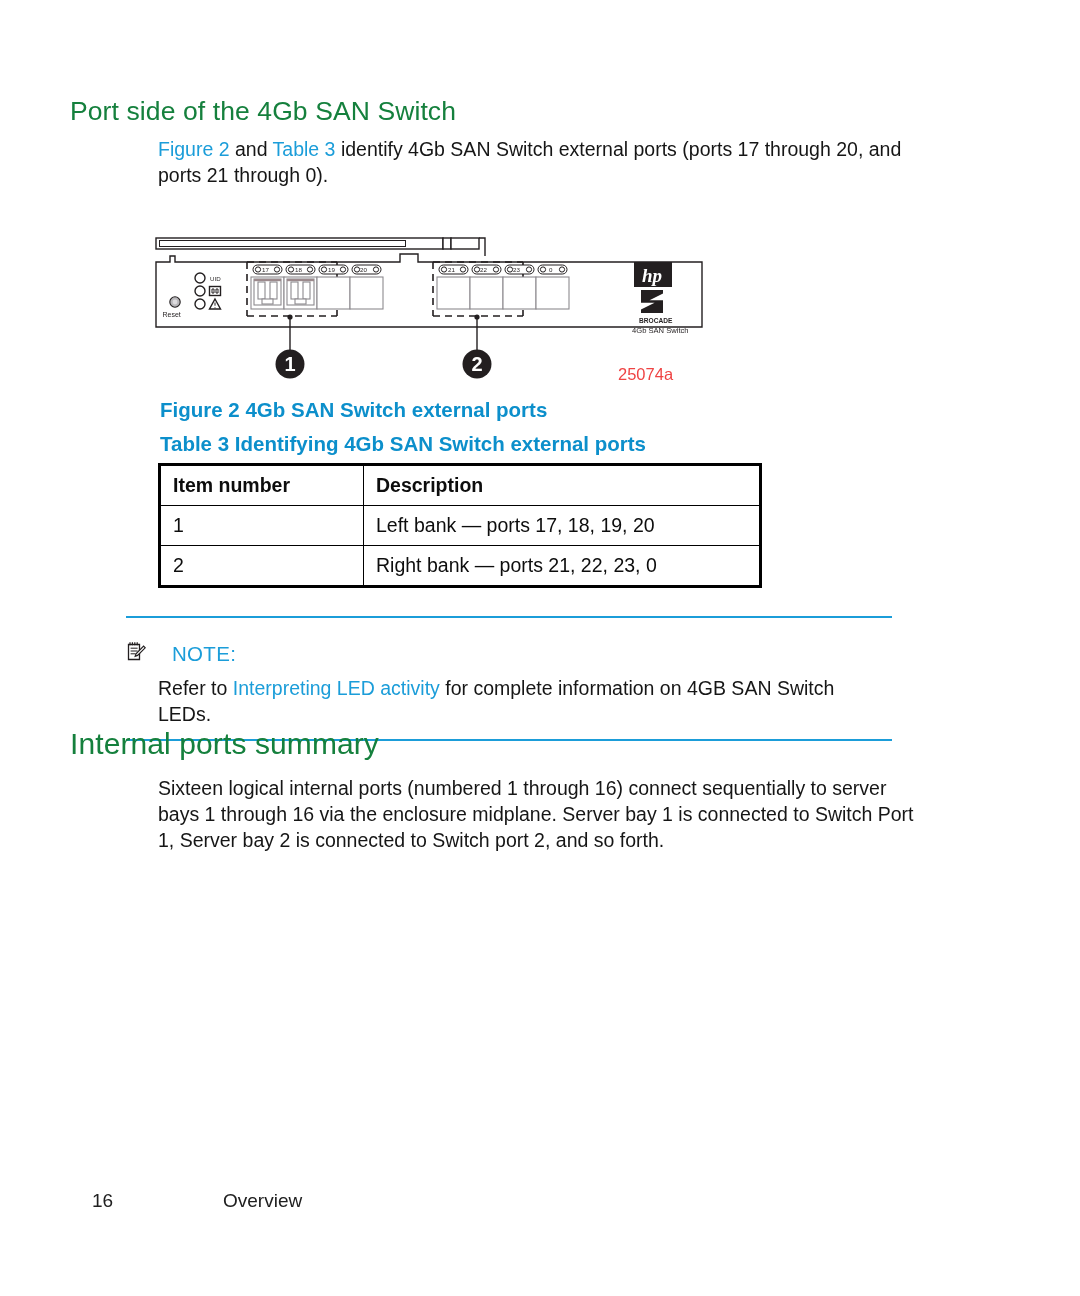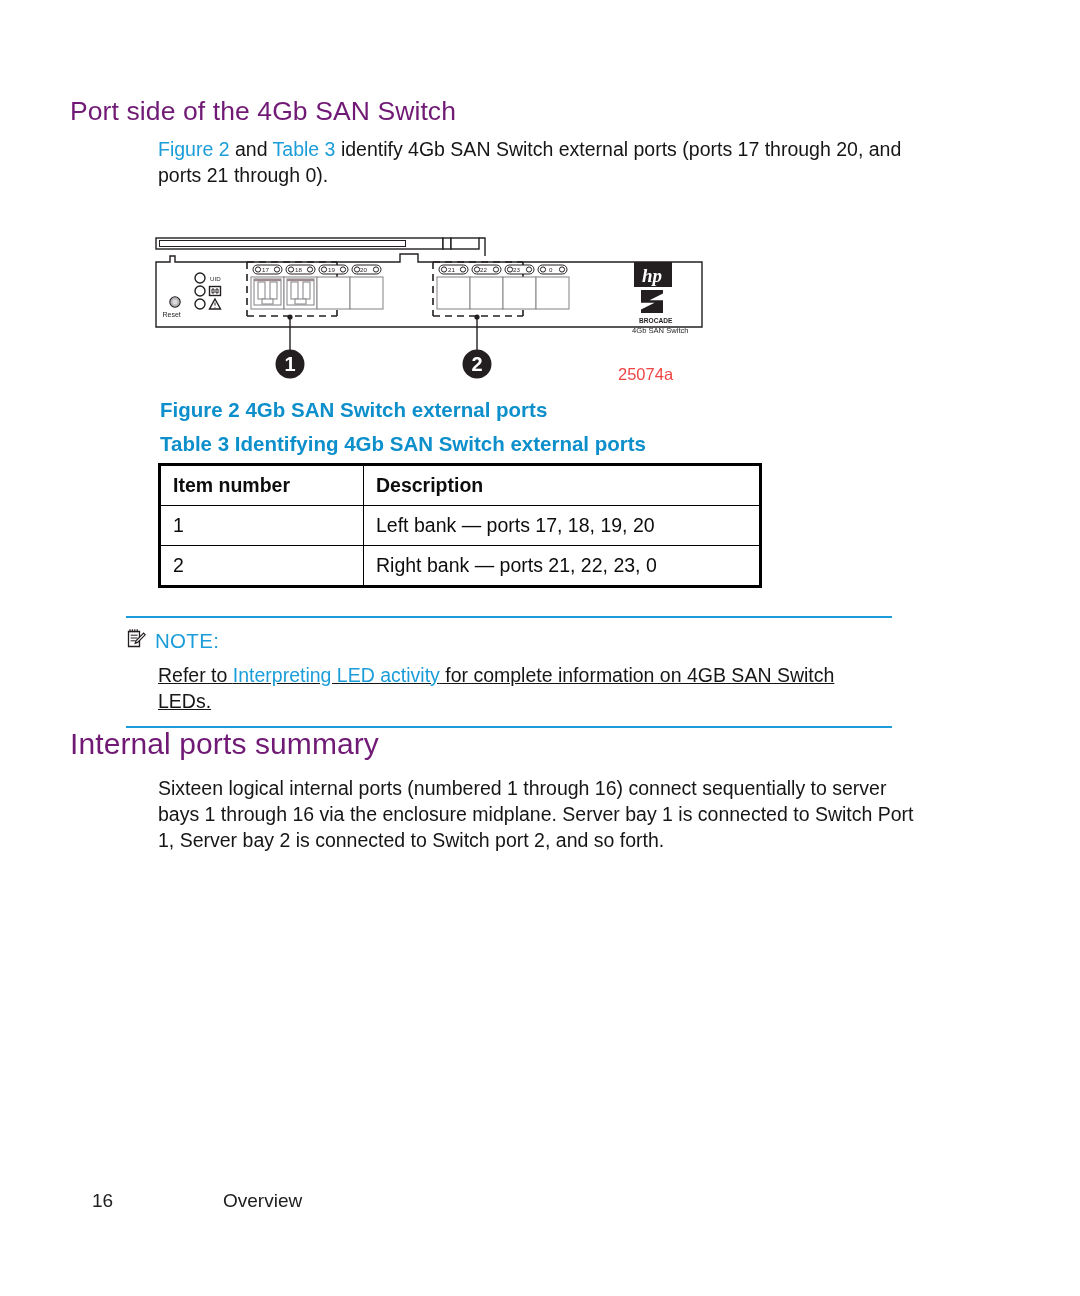--- a/index.html
+++ b/index.html
@@ -18,21 +18,21 @@
   .page {
     position: absolute;
     inset: 0;
     width: 1080px;
     height: 1296px;
   }
 
   
   .h1 {
     position: absolute;
-    color: #701a75;
+    color: #15803d;
     font-weight: 400;
     letter-spacing: 0.1px;
     white-space: nowrap;
   }
   #section-title-port-side {
     left: 70px;
     top: 96px;
     font-size: 26.5px;
   }
   #section-title-internal {
@@ -120,34 +120,33 @@
     width: 766px;
   }
   #note-block .rule {
     height: 2px;
     background: #1B9DD9;
     width: 100%;
   }
   #note-block .note-head {
     display: flex;
     align-items: center;
-    gap: 9px;
-    margin-top: 10px;
+    gap: 26px;
+    margin-top: 23px;
   }
   #note-block .note-label {
     color: #1B9DD9;
     font-size: 20.5px;
     letter-spacing: 0.3px;
   }
   #note-block .note-body {
     margin: 8px 0 12px 32px;
     font-size: 19.5px;
     line-height: 26px;
     color: #161616;
-    text-decoration: underline;
   }
 
   
   #page-footer {
     position: absolute;
     left: 0;
     top: 1190px;
     width: 956px;
     height: 30px;
   }

